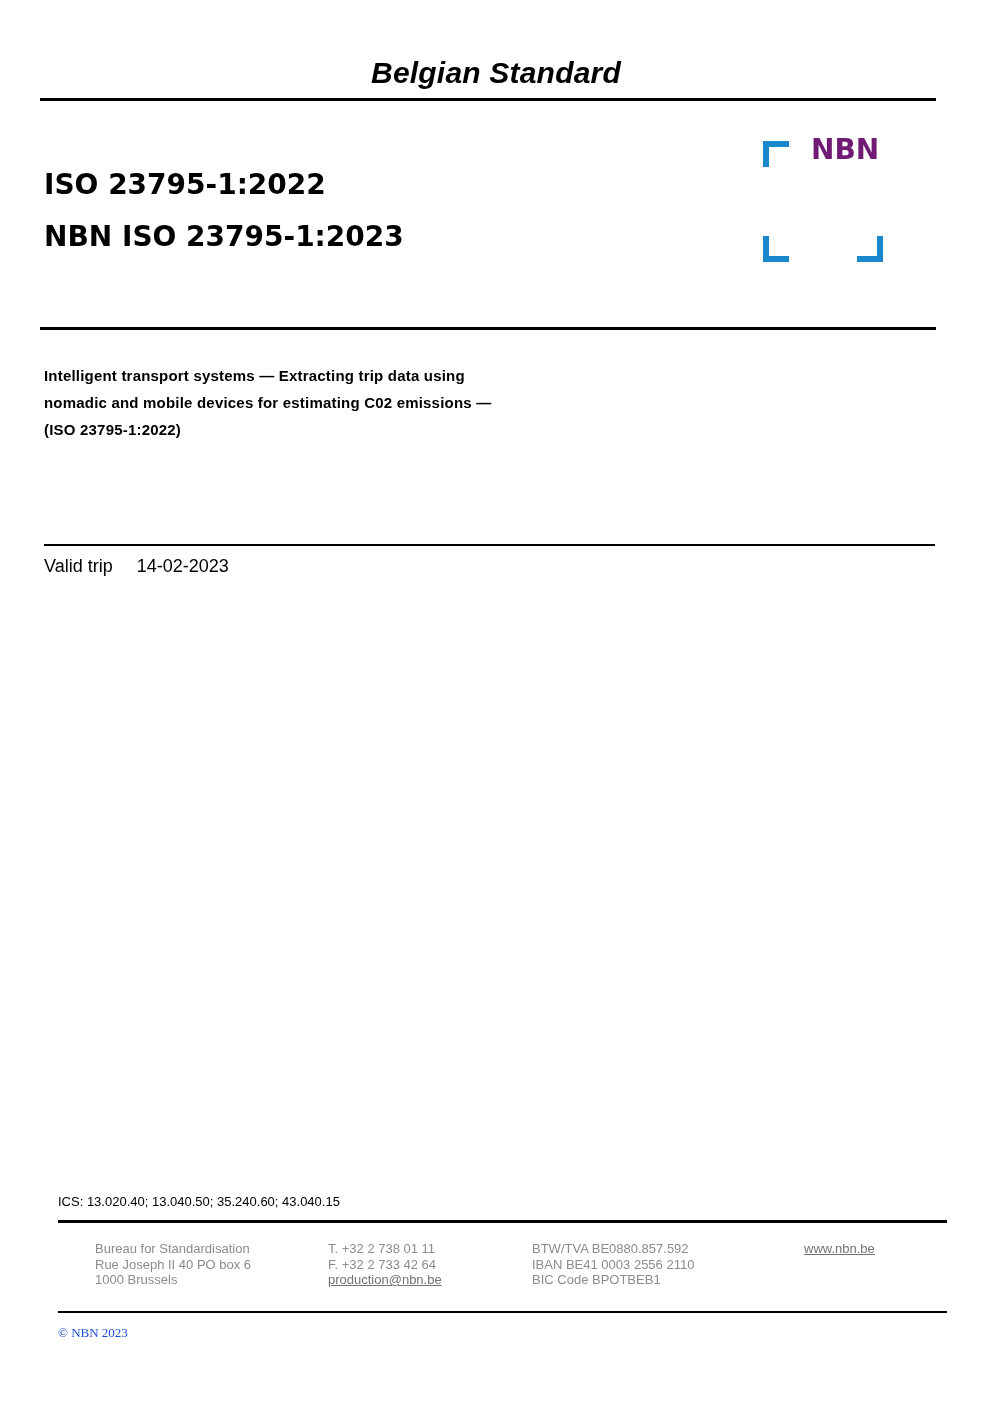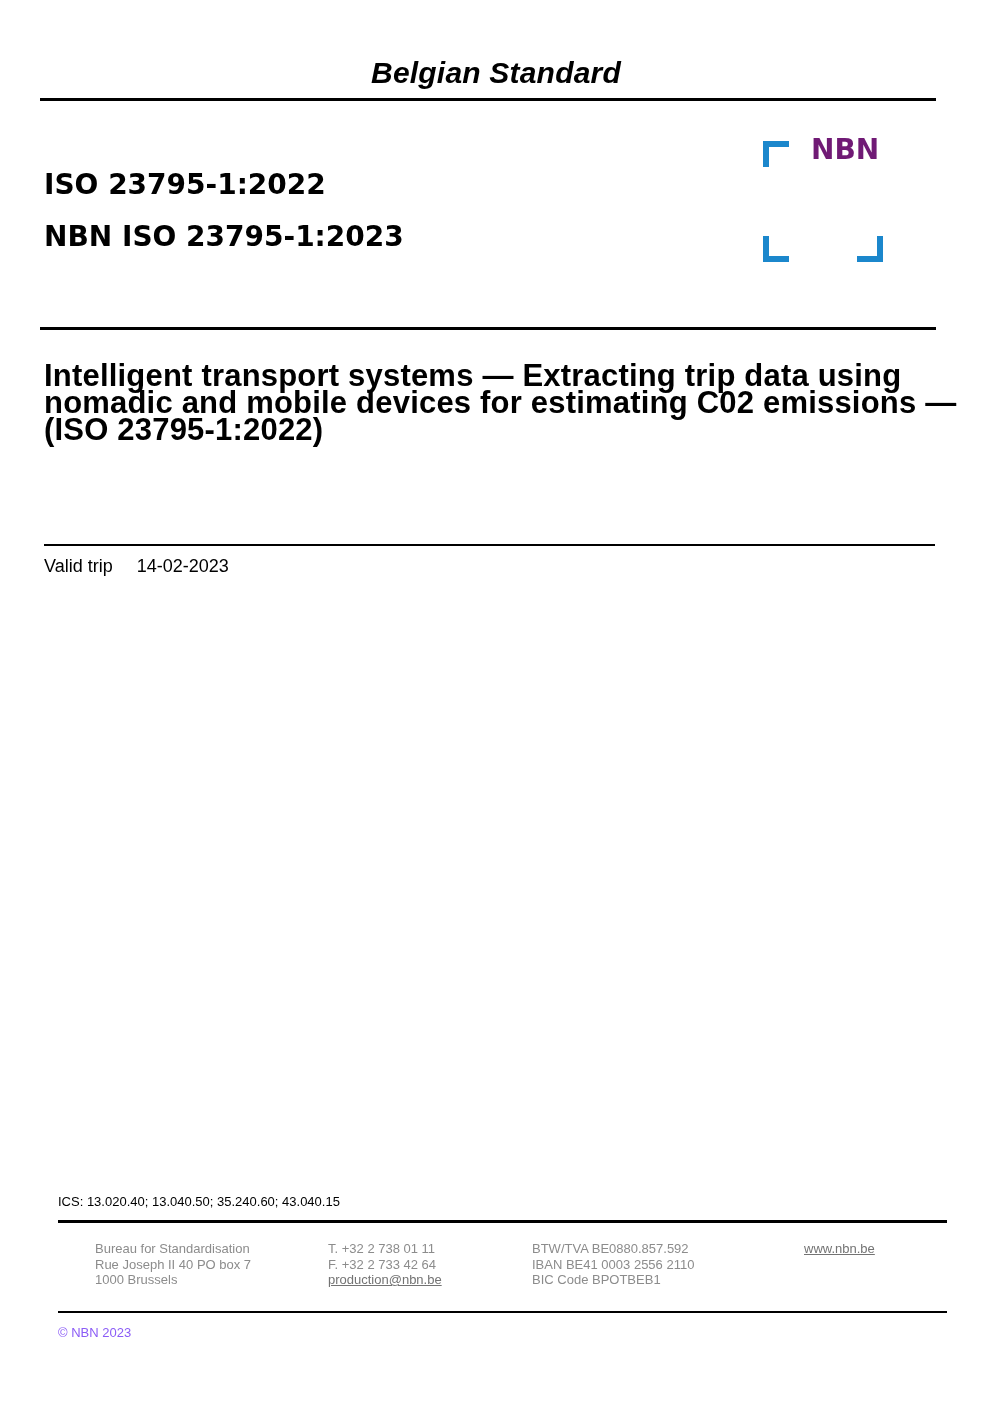--- a/index.html
+++ b/index.html
@@ -41,21 +41,21 @@
   .code {
     position:absolute; left:44px;
     font-family:"DejaVu Sans", sans-serif;
     font-weight:bold; font-size:28px;
   }
   .code-iso { top:168px; }
   .code-nbn { top:220px; }
 
   .doc-title {
     position:absolute; left:44px; top:362px;
-    font-weight:bold; font-size:31px; line-height:27px;
+    font-weight:bold; font-size:15px; line-height:27px;
     letter-spacing:0.2px;
   }
 
   .valid {
     position:absolute; left:44px; top:556px;
     font-size:18px;
   }
   .valid-date { margin-left:24px; }
 
   .ics {
@@ -73,21 +73,21 @@
   .f-col2 { left:328px; }
   .f-col3 { left:532px; }
   .f-col4 { left:804px; }
   .link {
     color:#737373;
     text-decoration:underline;
     cursor:pointer;
   }
   .copyright {
     position:absolute; left:58px; top:1325px;
-    font-size:13px; color:#8b5cf6;
+    font-size:13px; color:#1d4ed8;font-family:Liberation Serif, serif;
   }
 </style>
 </head>
 <body>
 
 <div class="page">
 
   <div class="header-title">Belgian Standard</div>
   <div class="rule rule-top"></div>
 
@@ -115,21 +115,21 @@
     <span>Valid trip</span><span class="valid-date">14-02-2023</span>
   </div>
 
   <div class="ics">ICS: 13.020.40; 13.040.50; 35.240.60; 43.040.15</div>
 
   <div class="rule rule-footer-top"></div>
 
   <div class="footer">
     <div class="f-col f-col1">
       <div>Bureau for Standardisation</div>
-      <div>Rue Joseph II 40 PO box 7</div>
+      <div>Rue Joseph II 40 PO box 6</div>
       <div>1000 Brussels</div>
     </div>
     <div class="f-col f-col2">
       <div>T. +32 2 738 01 11</div>
       <div>F. +32 2 733 42 64</div>
       <div><a class="link">production@nbn.be</a></div>
     </div>
     <div class="f-col f-col3">
       <div>BTW/TVA BE0880.857.592</div>
       <div>IBAN BE41 0003 2556 2110</div>

